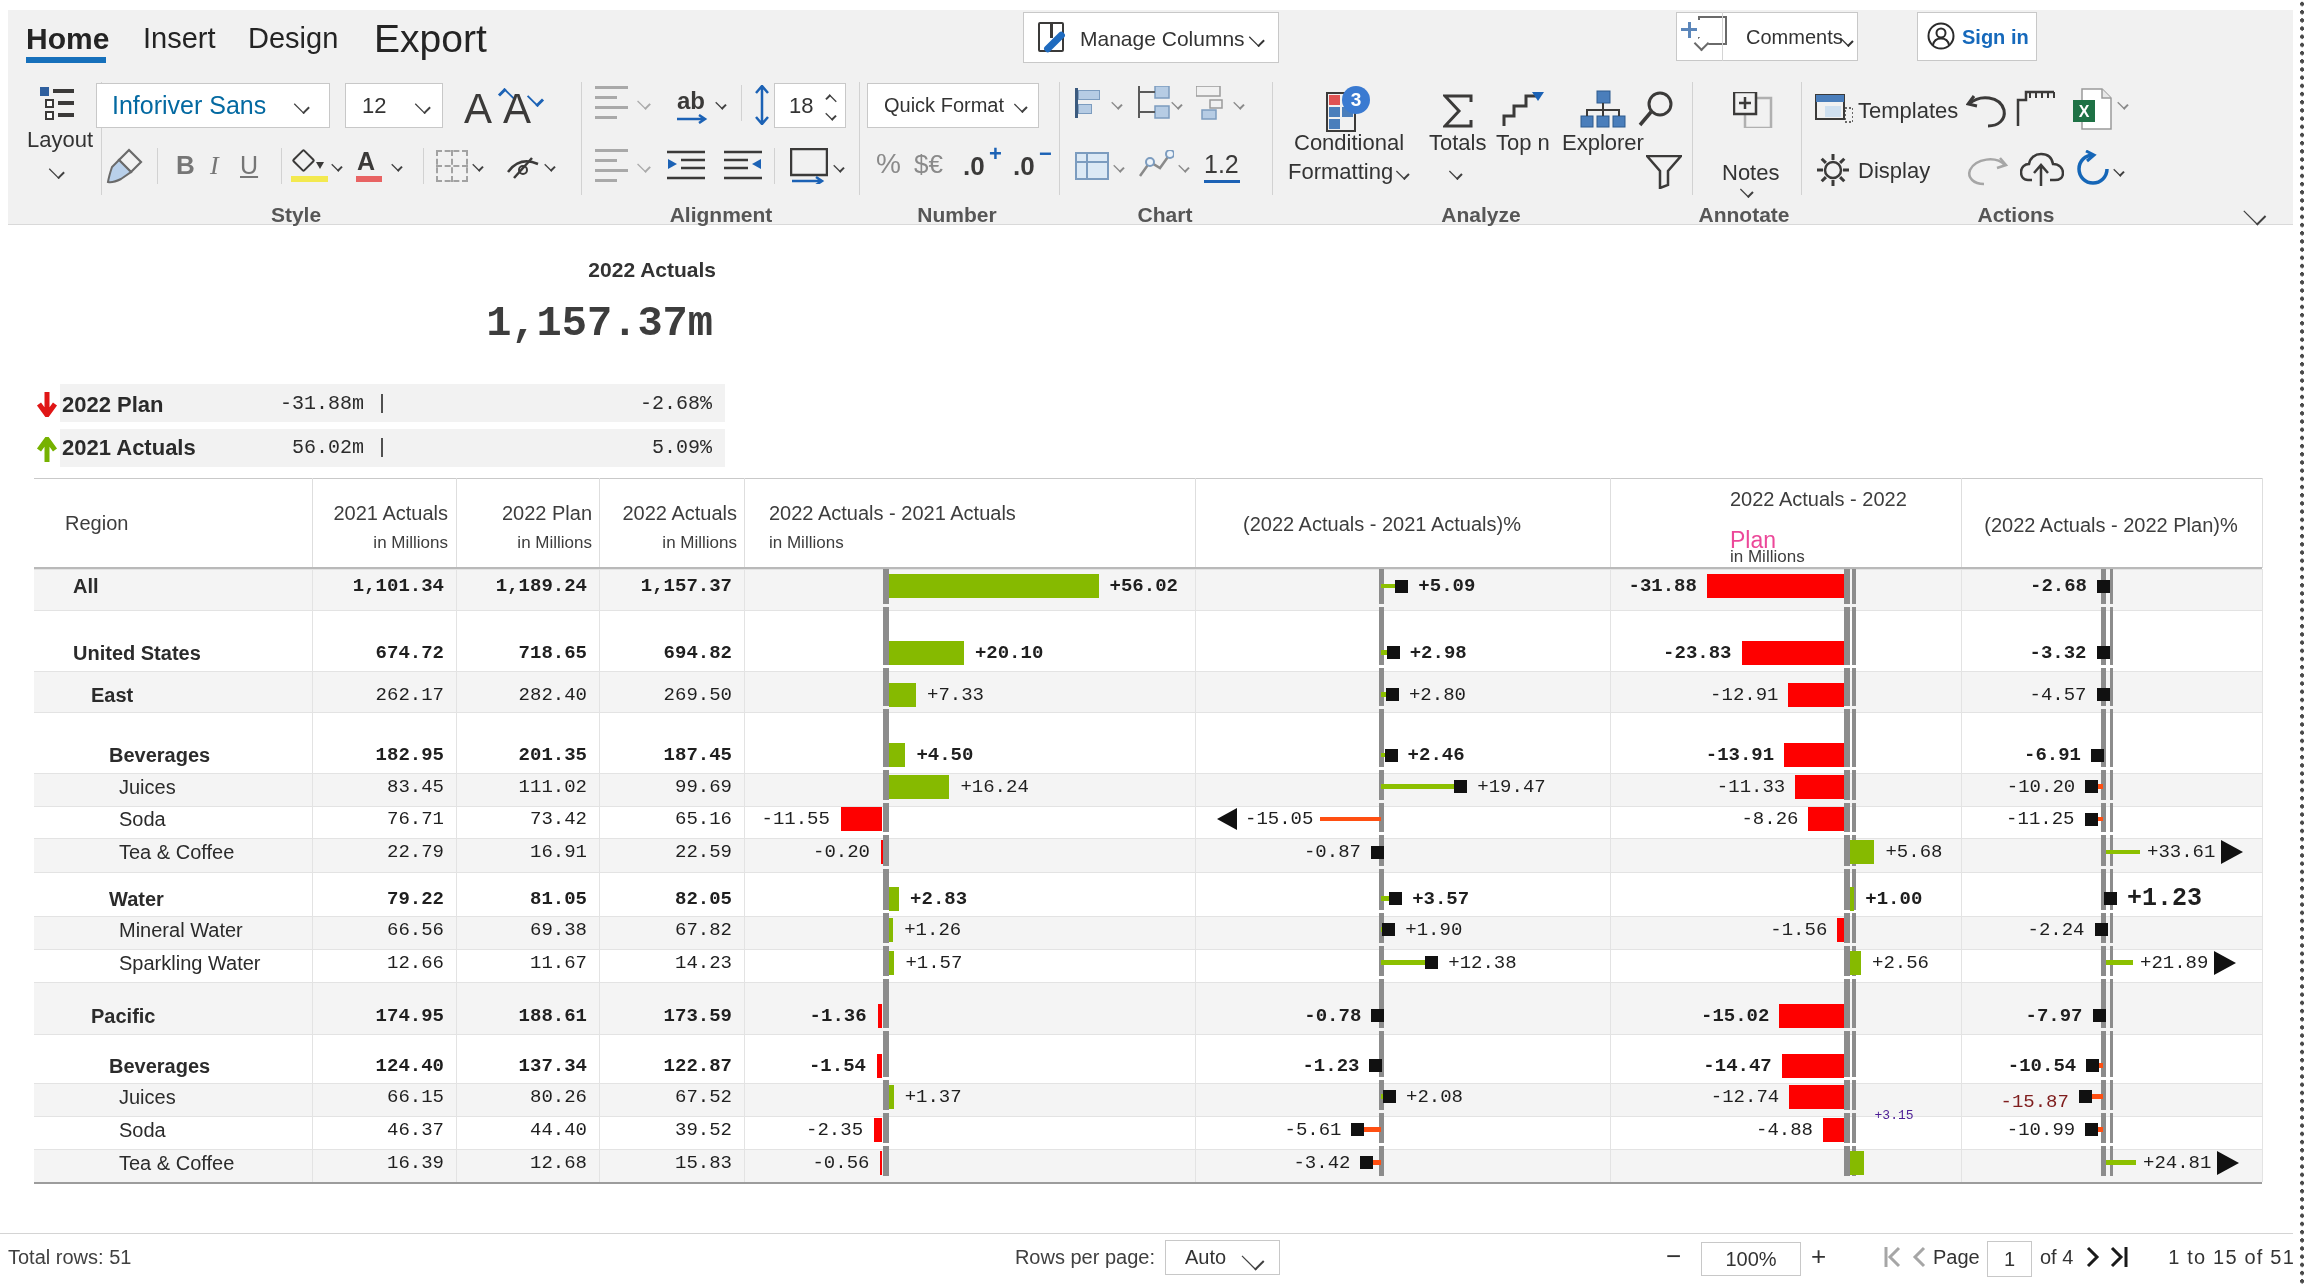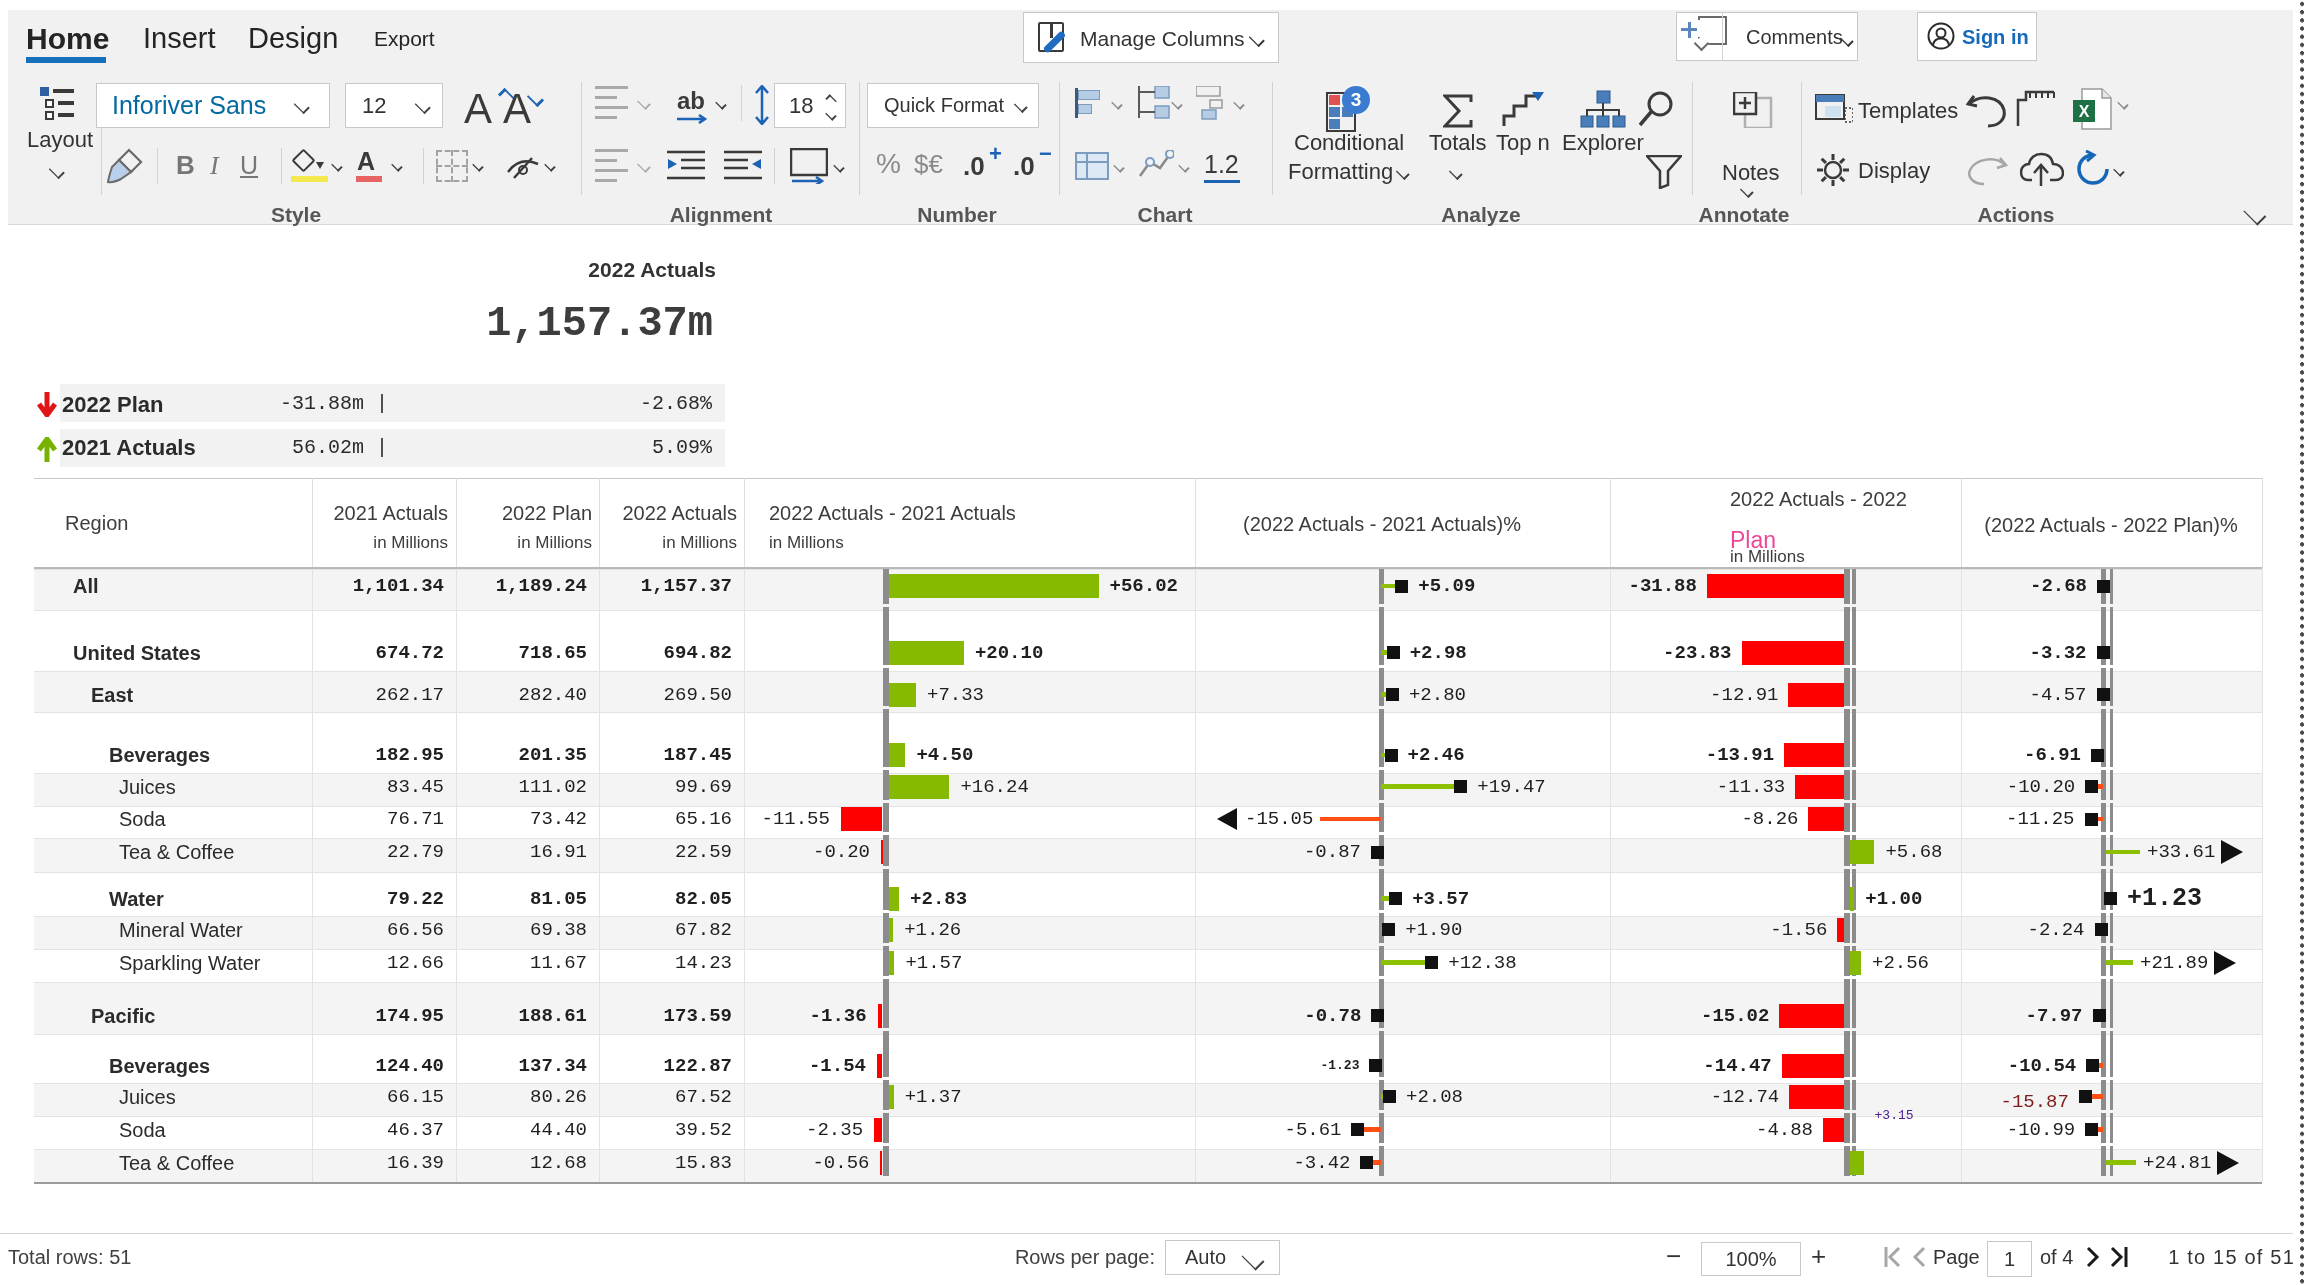--- a/index.html
+++ b/index.html
@@ -3,21 +3,21 @@
 html,body{margin:0;padding:0;}
 body{width:2304px;height:1285px;position:relative;background:#fff;font-family:"Liberation Sans",sans-serif;overflow:hidden;}
 div{box-sizing:border-box;}
 </style></head><body>
 <div style="position:absolute;left:8px;top:10px;width:2285px;height:215px;background:#f1f1f1;"></div>
 <div style="position:absolute;left:8px;top:224px;width:2285px;height:1px;background:#d9d9d9;"></div>
 <div style="position:absolute;top:15.5px;height:45px;line-height:45px;font-family:'Liberation Sans', sans-serif;font-size:30px;color:#242424;white-space:nowrap;font-weight:bold;left:26px;">Home</div>
 <div style="position:absolute;left:26px;top:57px;width:80px;height:6px;background:#1670bb;"></div>
 <div style="position:absolute;top:16.5px;height:43px;line-height:43px;font-family:'Liberation Sans', sans-serif;font-size:29px;color:#242424;white-space:nowrap;left:143px;">Insert</div>
 <div style="position:absolute;top:16.5px;height:43px;line-height:43px;font-family:'Liberation Sans', sans-serif;font-size:29px;color:#242424;white-space:nowrap;left:248px;">Design</div>
-<div style="position:absolute;top:16.5px;height:43px;line-height:43px;font-family:'Liberation Sans', sans-serif;font-size:21px;color:#242424;white-space:nowrap;left:374px;">Export</div>
+<div style="position:absolute;top:16.5px;height:43px;line-height:43px;font-family:'Liberation Sans', sans-serif;font-size:39px;color:#242424;white-space:nowrap;left:374px;">Export</div>
 <div style="position:absolute;left:1023px;top:12px;width:256px;height:51px;background:#fff;border:1px solid #c8c8c8;box-sizing:border-box;"></div>
 <div style="position:absolute;left:1038px;top:22px;width:26px;height:30px;border:2.5px solid #3b3a39;border-radius:2px;"></div>
 <div style="position:absolute;left:1050px;top:22px;width:2.5px;height:16px;background:#3b3a39;"></div>
 <div style="position:absolute;left:1051px;top:29px;width:7px;height:26px;background:#1f6bbf;border-radius:3px;transform:rotate(45deg);"></div>
 <div style="position:absolute;top:22.5px;height:31px;line-height:31px;font-family:'Liberation Sans', sans-serif;font-size:21px;color:#333;white-space:nowrap;left:1080px;">Manage Columns</div>
 <div style="position:absolute;left:1250.0px;top:32.4px;width:13.5px;height:13.5px;border-right:2.5px solid #333;border-bottom:2.5px solid #333;transform:rotate(45deg) scale(1,.62);transform-origin:center;"></div>
 <div style="position:absolute;left:1676px;top:12px;width:182px;height:49px;background:#fff;border:1px solid #c8c8c8;box-sizing:border-box;"></div>
 <div style="position:absolute;left:1698px;top:16px;width:29px;height:29px;border:2.5px solid #6a6a6a;background:#fff;"></div>
 <div style="position:absolute;left:1692px;top:20px;width:13px;height:17px;background:#fff;"></div>
 <div style="position:absolute;left:1696px;top:38px;width:11px;height:11px;background:#fff;border-left:2.5px solid #6a6a6a;border-bottom:2.5px solid #6a6a6a;transform:rotate(-45deg);"></div>
@@ -566,21 +566,21 @@
 <div style="position:absolute;left:2092.5px;top:1009.0px;width:13px;height:13px;background:#111;"></div>
 <div style="position:absolute;top:1001.5px;height:28px;line-height:28px;font-family:'Liberation Mono', monospace;font-size:19px;color:#1f1f1f;white-space:nowrap;font-weight:bold;right:221.5px;text-align:right;">-7.97</div>
 <div style="position:absolute;top:1050.5px;height:30px;line-height:30px;font-family:'Liberation Sans', sans-serif;font-size:20px;color:#2b2b2b;white-space:nowrap;font-weight:bold;left:109px;">Beverages</div>
 <div style="position:absolute;top:1051.5px;height:28px;line-height:28px;font-family:'Liberation Mono', monospace;font-size:19px;color:#1f1f1f;white-space:nowrap;font-weight:bold;right:1860px;text-align:right;">124.40</div>
 <div style="position:absolute;top:1051.5px;height:28px;line-height:28px;font-family:'Liberation Mono', monospace;font-size:19px;color:#1f1f1f;white-space:nowrap;font-weight:bold;right:1717px;text-align:right;">137.34</div>
 <div style="position:absolute;top:1051.5px;height:28px;line-height:28px;font-family:'Liberation Mono', monospace;font-size:19px;color:#1f1f1f;white-space:nowrap;font-weight:bold;right:1572px;text-align:right;">122.87</div>
 <div style="position:absolute;left:876.956px;top:1053.5px;width:5.5440000000000005px;height:24px;background:#fe0000;"></div>
 <div style="position:absolute;top:1051.5px;height:28px;line-height:28px;font-family:'Liberation Mono', monospace;font-size:19px;color:#1f1f1f;white-space:nowrap;font-weight:bold;right:1438.0439999999999px;text-align:right;">-1.54</div>
 <div style="position:absolute;left:1375.957px;top:1063.25px;width:5.042999999999893px;height:4.5px;background:#ff4f12;"></div>
 <div style="position:absolute;left:1369.457px;top:1059.0px;width:13px;height:13px;background:#111;"></div>
-<div style="position:absolute;top:1051.5px;height:28px;line-height:28px;font-family:'Liberation Mono', monospace;font-size:13px;color:#1f1f1f;white-space:nowrap;font-weight:bold;right:944.5429999999999px;text-align:right;">-1.23</div>
+<div style="position:absolute;top:1051.5px;height:28px;line-height:28px;font-family:'Liberation Mono', monospace;font-size:19px;color:#1f1f1f;white-space:nowrap;font-weight:bold;right:944.5429999999999px;text-align:right;">-1.23</div>
 <div style="position:absolute;left:1781.779px;top:1053.5px;width:62.221000000000004px;height:24px;background:#fe0000;"></div>
 <div style="position:absolute;top:1051.5px;height:28px;line-height:28px;font-family:'Liberation Mono', monospace;font-size:19px;color:#1f1f1f;white-space:nowrap;font-weight:bold;right:532.221px;text-align:right;">-14.47</div>
 <div style="position:absolute;left:2092.7px;top:1063.25px;width:10.300000000000182px;height:4.5px;background:#ff4f12;"></div>
 <div style="position:absolute;left:2086.2px;top:1059.0px;width:13px;height:13px;background:#111;"></div>
 <div style="position:absolute;top:1051.5px;height:28px;line-height:28px;font-family:'Liberation Mono', monospace;font-size:19px;color:#1f1f1f;white-space:nowrap;font-weight:bold;right:227.80000000000018px;text-align:right;">-10.54</div>
 <div style="position:absolute;top:1081.5px;height:30px;line-height:30px;font-family:'Liberation Sans', sans-serif;font-size:20px;color:#2b2b2b;white-space:nowrap;left:119px;">Juices</div>
 <div style="position:absolute;top:1082.5px;height:28px;line-height:28px;font-family:'Liberation Mono', monospace;font-size:19px;color:#1f1f1f;white-space:nowrap;right:1860px;text-align:right;">66.15</div>
 <div style="position:absolute;top:1082.5px;height:28px;line-height:28px;font-family:'Liberation Mono', monospace;font-size:19px;color:#1f1f1f;white-space:nowrap;right:1717px;text-align:right;">80.26</div>
 <div style="position:absolute;top:1082.5px;height:28px;line-height:28px;font-family:'Liberation Mono', monospace;font-size:19px;color:#1f1f1f;white-space:nowrap;right:1572px;text-align:right;">67.52</div>
 <div style="position:absolute;left:888.5px;top:1084.5px;width:5.1375px;height:24px;background:#86ba00;"></div>

